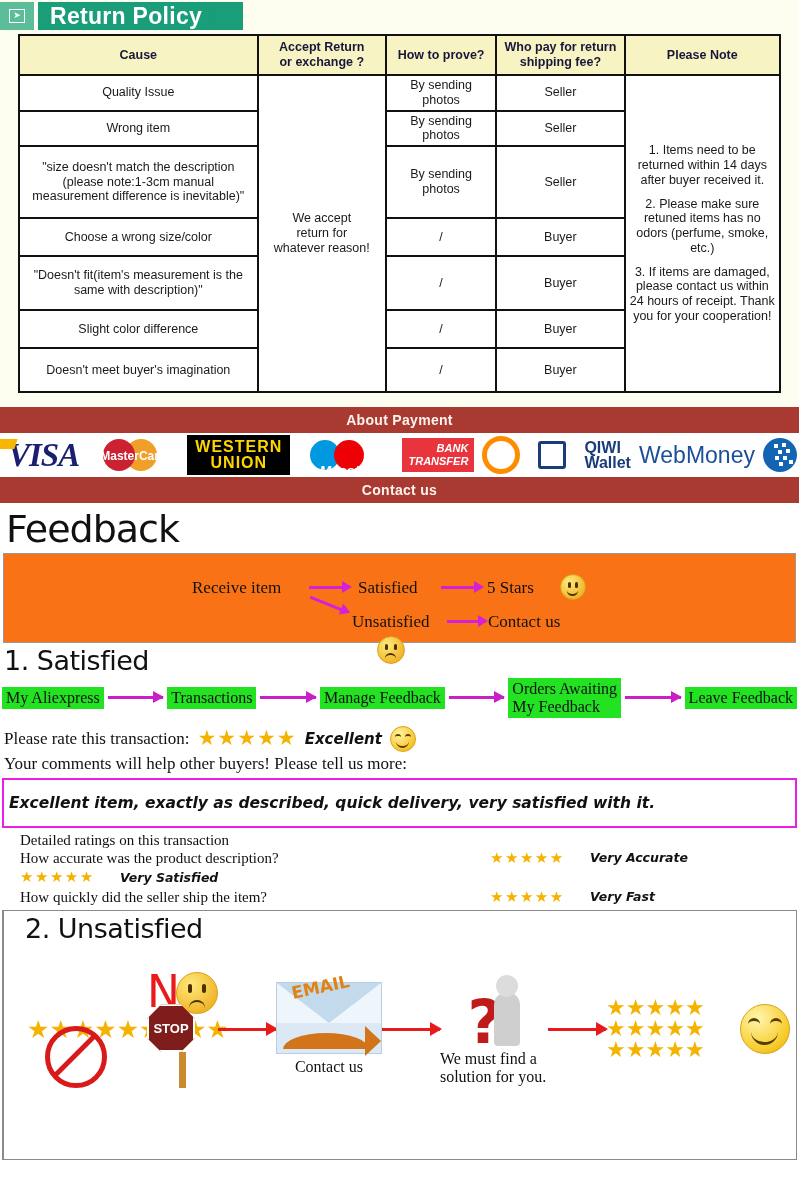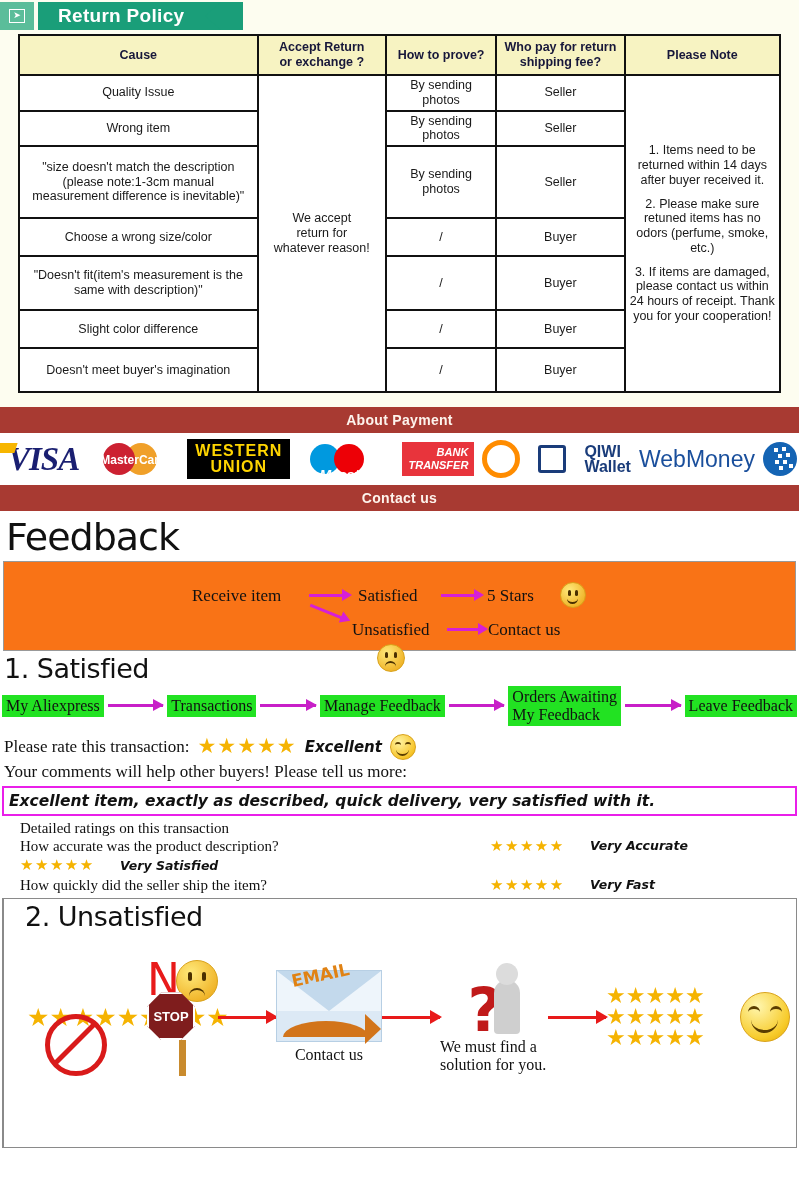--- a/index.html
+++ b/index.html
@@ -32,21 +32,21 @@
     content:"";position:absolute;right:-0px;top:0;width:0;height:0;
     border-top:14px solid #fdfdf0;border-bottom:14px solid #fdfdf0;
     border-left:0 solid transparent;
   }
   .rp-notch{
     position:absolute;left:205px;top:2px;width:0;height:0;
     border-top:14px solid #1a9e79;border-bottom:14px solid #1a9e79;
     border-right:16px solid transparent;
   }
   .rp-title{
-    color:#ffffff;font-size:19px;font-weight:bold;padding-left:20px;
+    color:#ffffff;font-size:23px;font-weight:bold;padding-left:12px;
     letter-spacing:0.3px;
   }
 
   
   .policy-wrap{
     background:#fdfdf0;padding:0 18px 14px 18px;
   }
   table.policy{
     border-collapse:collapse;width:763px;table-layout:fixed;
     background:#ffffff;
@@ -80,21 +80,21 @@
   
   .red-banner{
     background:#a83a32;color:#fdf3ec;text-align:center;
     font-size:14px;font-weight:bold;letter-spacing:0.3px;
   }
   .banner-pay{height:26px;line-height:26px;}
   .banner-contact{height:26px;line-height:26px;}
 
   
   .pay-strip{
-    background:#ffffff;height:52px;display:flex;align-items:center;
+    background:#ffffff;height:44px;display:flex;align-items:center;
     justify-content:space-between;padding:0 2px;border-radius:11px;
   }
   .pay-logo{display:flex;align-items:center;justify-content:center;height:40px;}
 
   .visa{
     font-family:"Liberation Serif", serif;font-style:italic;font-weight:bold;
     font-size:33px;color:#1a1f71;letter-spacing:-1px;position:relative;
     padding-left:6px;
   }
   .visa::before{
@@ -228,21 +228,21 @@
   .smiley::before{left:4px;}
   .smiley::after{right:4px;}
   .smiley i{
     position:absolute;left:5px;top:12px;width:13px;height:7px;
     border-bottom:2.5px solid #5a3d00;border-radius:0 0 13px 13px;
   }
   .comments-line{
     font-family:"Liberation Serif", serif;font-size:17px;color:#111;padding:2px 4px;
   }
   .comment-box{
-    border:2px solid #e91fe9;margin:2px 2px;padding:4px 5px;
+    border:2px solid #e91fe9;margin:2px 2px;padding:14px 5px;
     font-family:"DejaVu Sans", sans-serif;font-weight:bold;font-style:italic;
     font-size:15.5px;color:#111;white-space:nowrap;
   }
   .detail-block{
     font-family:"Liberation Serif", serif;font-size:15px;color:#111;
     padding:2px 4px 0 20px;
   }
   .drow{display:flex;align-items:center;line-height:1.3;}
   .dq{flex:0 0 470px;}
   .dstars{color:#f5b301;font-size:15px;letter-spacing:1.5px;flex:0 0 100px;}

